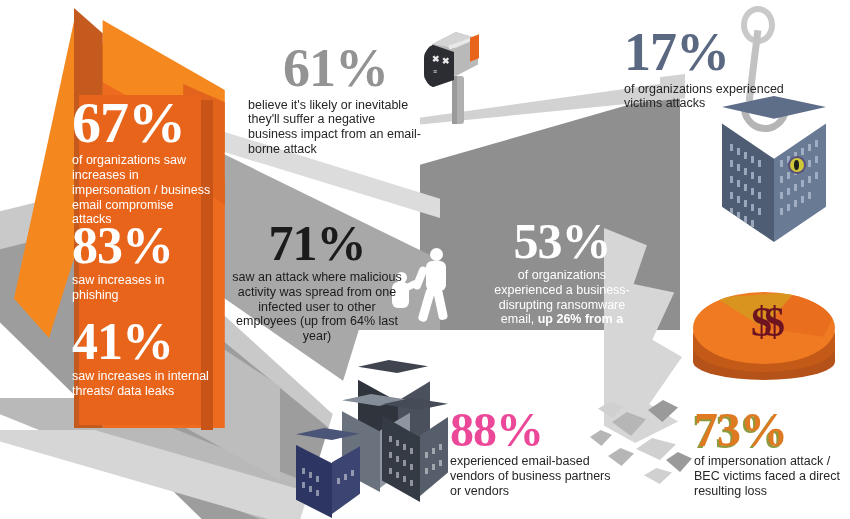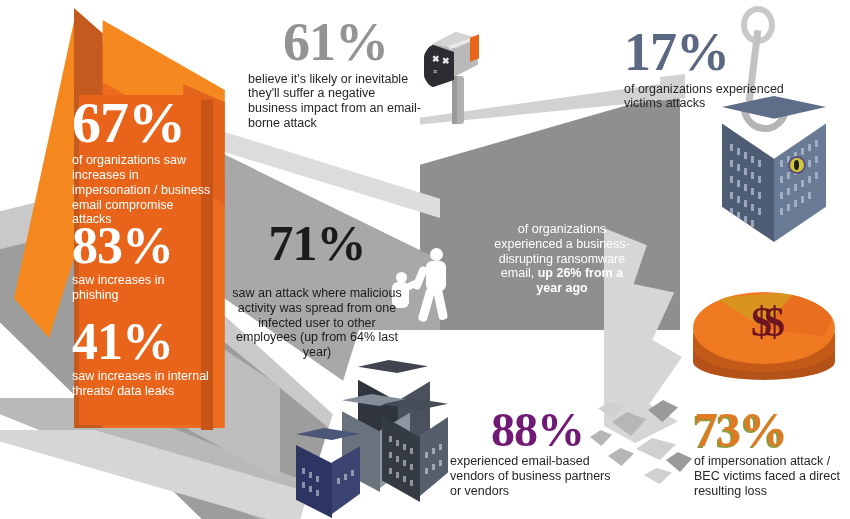--- a/index.html
+++ b/index.html
@@ -127,38 +127,38 @@
 
   .b54{left:72px;top:222px;width:140px;}
   .b54 .pct{font-size:52px;color:#ffffff;}
   .b54 .desc{font-size:12.5px;color:#ffffff;margin-top:3px;}
 
   .b41{left:72px;top:318px;width:145px;}
   .b41 .pct{font-size:52px;color:#ffffff;}
   .b41 .desc{font-size:12.5px;color:#ffffff;margin-top:3px;}
 
   .b61{left:248px;top:18px;width:175px;text-align:center;}
-  .b61 .pct{font-size:54px;color:#939393;}
+  .b61 .pct{font-size:54px;color:#939393;margin-top:26px;}
   .b61 .desc{font-size:12.5px;color:#262626;margin-top:4px;text-align:left;}
 
   .b94{left:624px;top:28px;width:160px;}
   .b94 .pct{font-size:54px;color:#5b6882;}
   .b94 .desc{font-size:12.5px;color:#262626;margin-top:4px;}
 
   .b71{left:232px;top:220px;width:170px;text-align:center;}
   .b71 .pct{font-size:50px;color:#1b1b1b;}
-  .b71 .desc{font-size:12.5px;color:#1b1b1b;margin-top:20px;}
+  .b71 .desc{font-size:12.5px;color:#1b1b1b;margin-top:4px;}
 
   .b53{left:487px;top:218px;width:150px;text-align:center;}
   .b53 .pct{font-size:50px;color:#ffffff;}
   .b53 .desc{font-size:12.5px;color:#ffffff;margin-top:4px;}
   .b53 .desc b{font-weight:bold;}
 
   .b88{left:450px;top:408px;width:175px;}
-  .b88 .pct{font-size:48px;color:#701a75;text-align:center;}
+  .b88 .pct{font-size:48px;color:#ec4899;}
   .b88 .desc{font-size:12.5px;color:#262626;margin-top:2px;}
 
   .b73{left:694px;top:408px;width:160px;}
   .b73 .pct{font-size:48px;color:#e07a22;text-shadow:-2px 2px 0 #8f9a3a;}
   .b73 .desc{font-size:12.5px;color:#262626;margin-top:2px;}
 
   
   .mailbox{left:418px;top:18px;width:70px;height:110px;}
   .mb-body{position:absolute;left:14px;top:14px;width:46px;height:44px;background:#b9b9b9;
     clip-path:polygon(0% 28%, 52% 0%, 100% 16%, 100% 74%, 52% 100%, 0% 86%);}
@@ -417,20 +417,21 @@
     <div class="pct">17%</div>
     <div class="desc">of organizations experienced victims attacks</div>
   </div>
 
   <div class="block b71">
     <div class="pct">71%</div>
     <div class="desc">saw an attack where malicious activity was spread from one infected user to other employees (up from 64% last year)</div>
   </div>
 
   <div class="block b53">
+    <div class="pct">53%</div>
     <div class="desc">
       <span>of organizations experienced a business-disrupting ransomware email,</span>
       <b>up 26% from a year ago</b>
     </div>
   </div>
 
   <div class="block b88">
     <div class="pct">88%</div>
     <div class="desc">experienced email-based vendors of business partners or vendors</div>
   </div>

